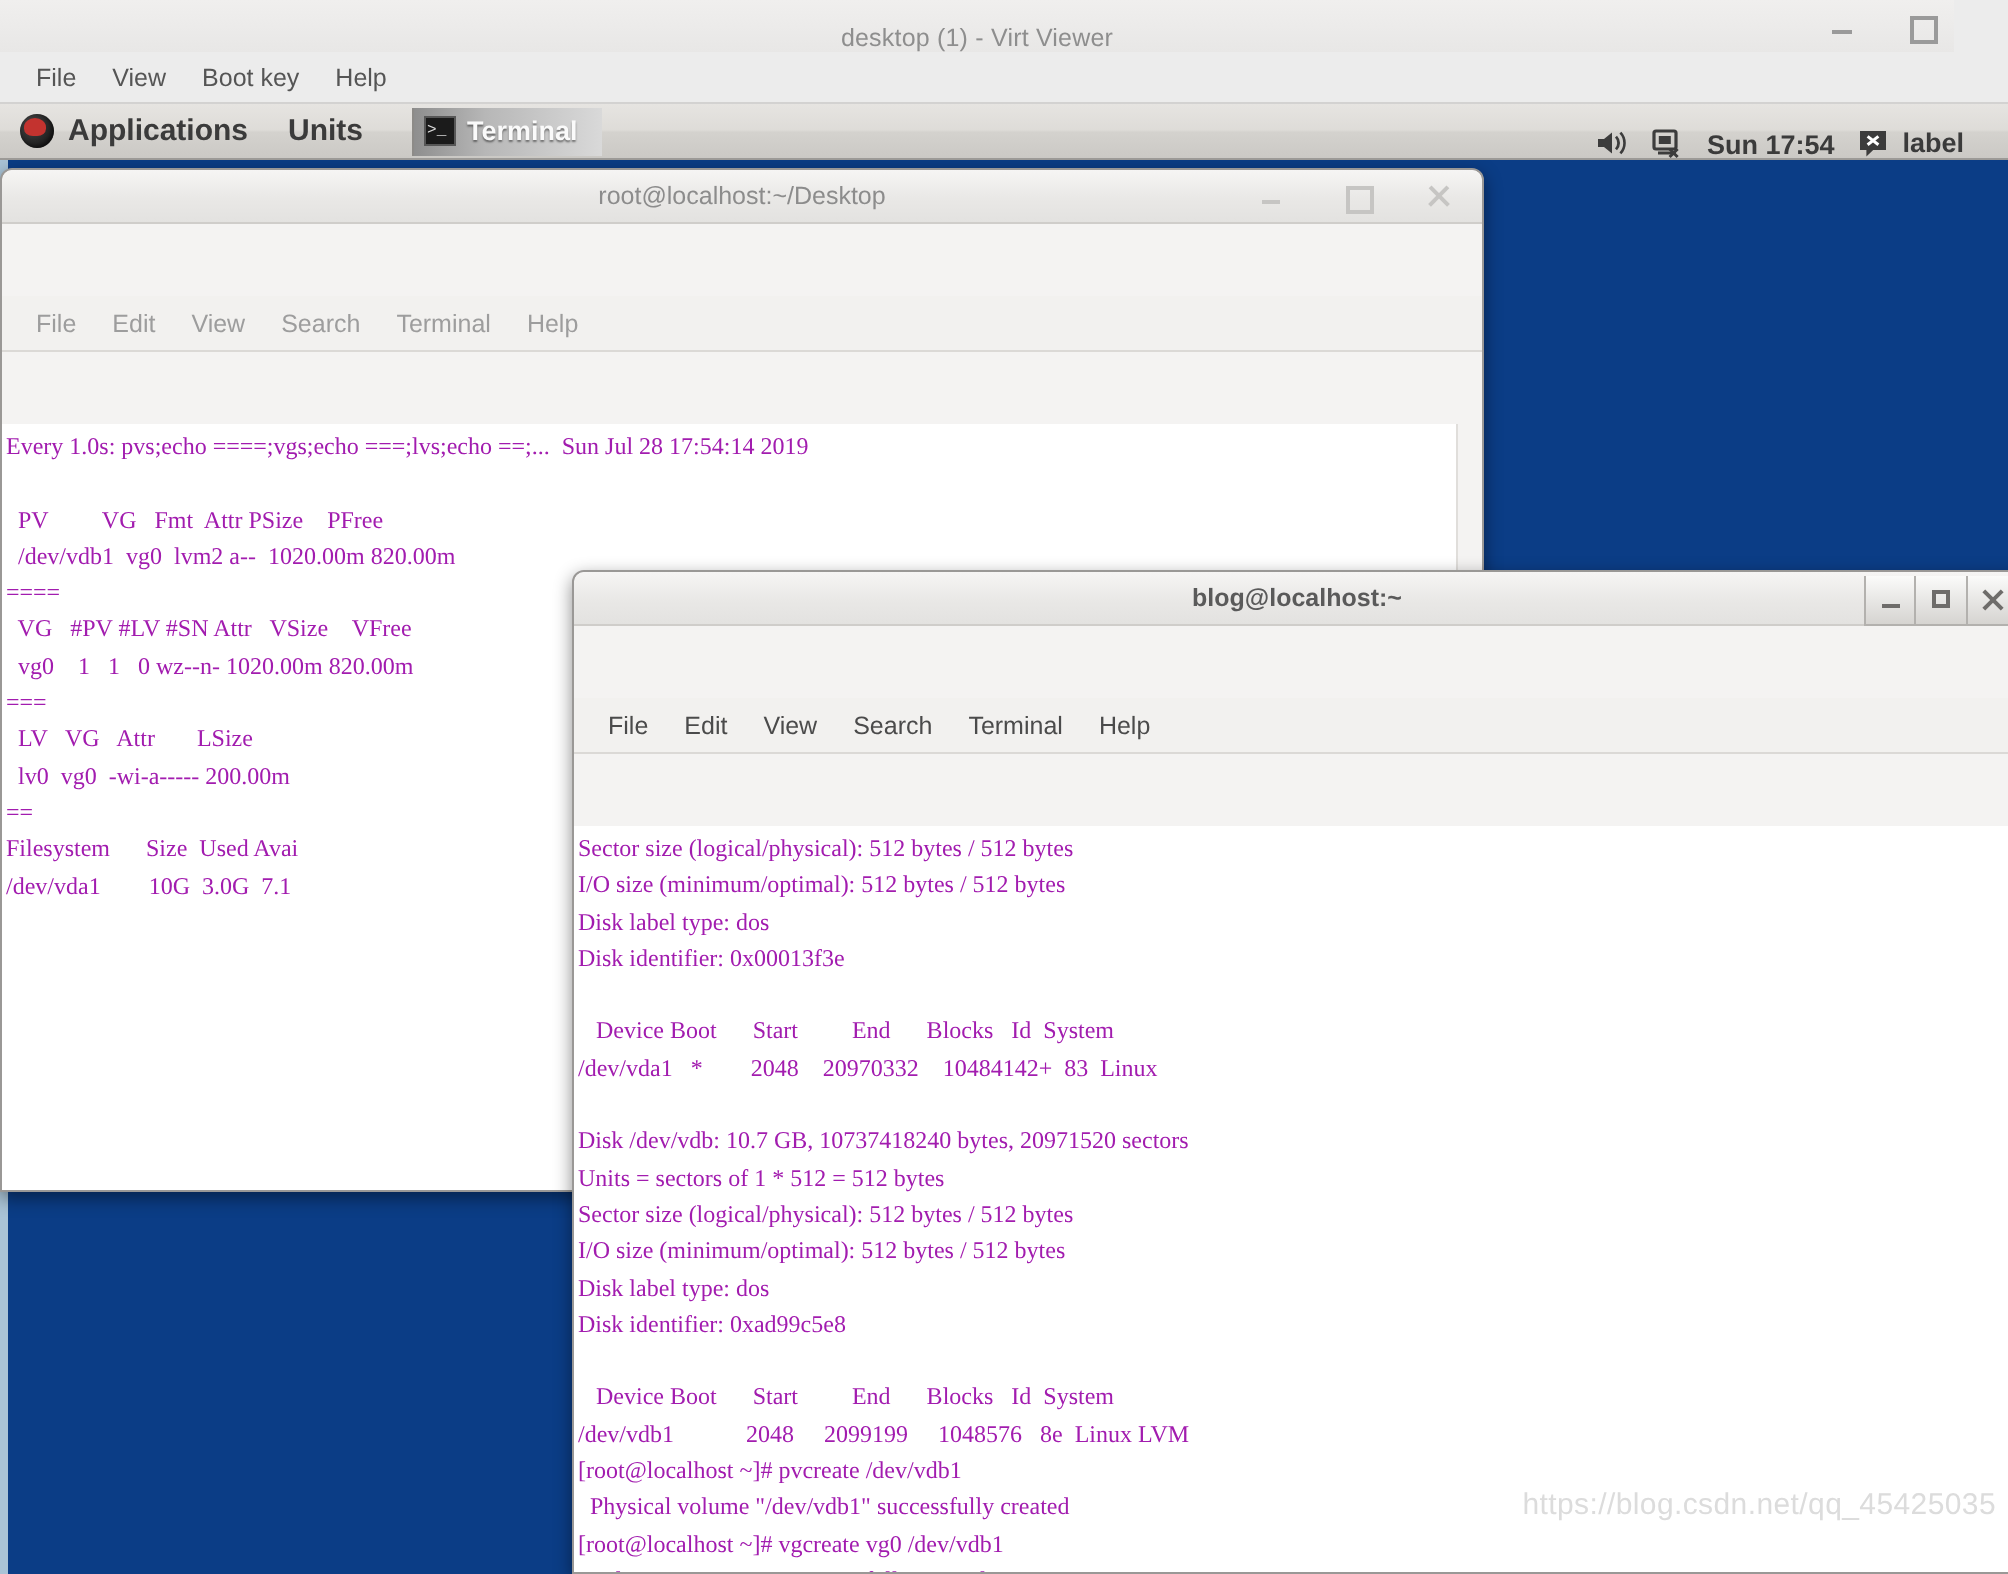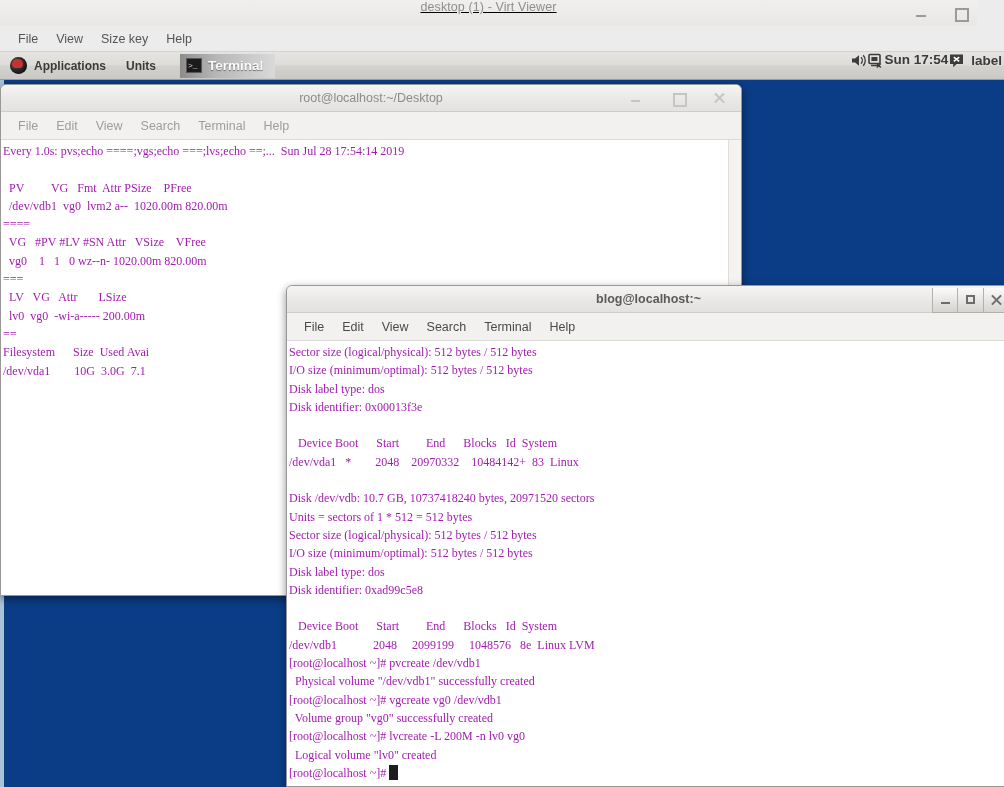--- a/index.html
+++ b/index.html
@@ -11,21 +11,21 @@
   }
 
   
   #virt-viewer {
     position: absolute; left: 0; top: 0; width: 1004px; height: 787px;
     background: #ececec;
   }
   #vv-titlebar {
     position: absolute; left: 0; top: 0; width: 977px; height: 26px;
     background: linear-gradient(to bottom,#f0efee 0%, #e8e7e6 100%);
-    display: flex; align-items: flex-start; justify-content: center; text-decoration: underline;
+    display: flex; align-items: flex-end; justify-content: center;
   }
   #vv-title {
     font-size: 12.5px; color: #8e8e8e; letter-spacing: 0.1px;
   }
   #vv-winbtns {
     position: absolute; right: 10px; top: 0; height: 26px;
     display: flex; align-items: center; gap: 26px;
   }
   .vv-btn { width: 13px; height: 13px; position: relative; cursor: default; }
   .vv-btn.min::after {
@@ -51,21 +51,21 @@
   #gnome-panel {
     position: absolute; left: 0; top: 52px; width: 1004px; height: 28px;
     background: linear-gradient(to bottom,#e6e4e1 0%,#dedcd8 48%,#d4d2ce 52%,#cbc9c5 100%);
     border-bottom: 1px solid #9c9a97;
     display: flex; align-items: center;
   }
   #panel-left { display: flex; align-items: center; height: 28px; }
   .panel-btn {
     display: flex; align-items: center; gap: 7px;
     height: 28px; padding: 0 10px;
-    font-size: 12px; font-weight: bold; color: #3b3b3b; cursor: default;
+    font-size: 15px; font-weight: bold; color: #3b3b3b; cursor: default;
   }
   #fedora-logo {
     width: 17px; height: 17px; border-radius: 50%;
     background: radial-gradient(circle at 36% 34%, #4a4a4a 0%, #2b2b2b 45%, #111 100%);
     position: relative; overflow: hidden;
     box-shadow: inset -1px -1px 2px rgba(0,0,0,.5);
   }
   #fedora-logo::after {
     content: ""; position: absolute; left: 2px; top: 2px;
     width: 11px; height: 9px; border-radius: 50% 50% 40% 40%;
@@ -81,22 +81,22 @@
     cursor: default;
   }
   #task-term-icon {
     width: 16px; height: 15px; background: #1b1b1b;
     border: 1px solid #575757;
     font-family: "Liberation Mono", monospace; font-size: 8px; color: #dcdcdc;
     font-weight: normal; line-height: 13px; text-align: left; padding-left: 1px;
     text-shadow: none;
   }
   #panel-right {
-    margin-left: auto; display: flex; align-items: flex-start; 
-    padding-right: 2px; height: 28px;
+    margin-left: auto; display: flex; align-items: flex-end; gap: 11px;
+    padding-right: 22px; height: 28px;
   }
   .panel-ic { width: 17px; height: 17px; color: #3c3c3c; }
   #panel-clock { font-size: 13.5px; font-weight: bold; color: #3b3b3b; cursor: default; }
   #panel-user {
     font-size: 13.5px; font-weight: bold; color: #3b3b3b;
     display: flex; align-items: center; gap: 6px; cursor: default;
   }
 
   
   #desktop {
@@ -112,20 +112,21 @@
   
   .term-window { position: absolute; }
   .term-frame {
     width: 100%; height: 100%;
     background: #f4f3f2;
     border: 1px solid #9a9896;
     border-radius: 6px 6px 0 0;
     box-shadow: 0 3px 9px rgba(0,0,0,.45);
     display: flex; flex-direction: column;
     overflow: hidden;
+    gap: 36px;
   }
   .term-titlebar {
     height: 27px; flex: 0 0 27px;
     background: linear-gradient(to bottom,#f6f5f4 0%,#e9e8e6 55%,#e3e2e0 100%);
     border-bottom: 1px solid #cfcdca;
     border-radius: 5px 5px 0 0;
     display: flex; align-items: center; justify-content: center;
     position: relative;
   }
   .term-title { font-size: 12.5px; font-weight: bold; color: #5a5a5a; }
@@ -225,21 +226,21 @@
     <span id="vv-title">desktop (1) - Virt Viewer</span>
     <div id="vv-winbtns">
       <span class="vv-btn min"></span>
       <span class="vv-btn max"></span>
     </div>
   </div>
 
   <div id="vv-menubar">
     <span class="vv-menu-item">File</span>
     <span class="vv-menu-item">View</span>
-    <span class="vv-menu-item">Size key</span>
+    <span class="vv-menu-item">Boot key</span>
     <span class="vv-menu-item">Help</span>
   </div>
 
   <div id="gnome-panel">
     <div id="panel-left">
       <div class="panel-btn">
         <span id="fedora-logo"></span>
         <span>Applications</span>
       </div>
       <div class="panel-btn">
@@ -372,14 +373,15 @@
   Physical volume "/dev/vdb1" successfully created
 [root@localhost ~]# vgcreate vg0 /dev/vdb1
   Volume group "vg0" successfully created
 [root@localhost ~]# lvcreate -L 200M -n lv0 vg0
   Logical volume "lv0" created
 [root@localhost ~]# <span class="cursor-block"></span></pre>
         </div>
       </div>
     </div>
 
+    <div id="watermark">https://blog.csdn.net/qq_45425035</div>
   </div>
 </div>
 
 </body></html>

